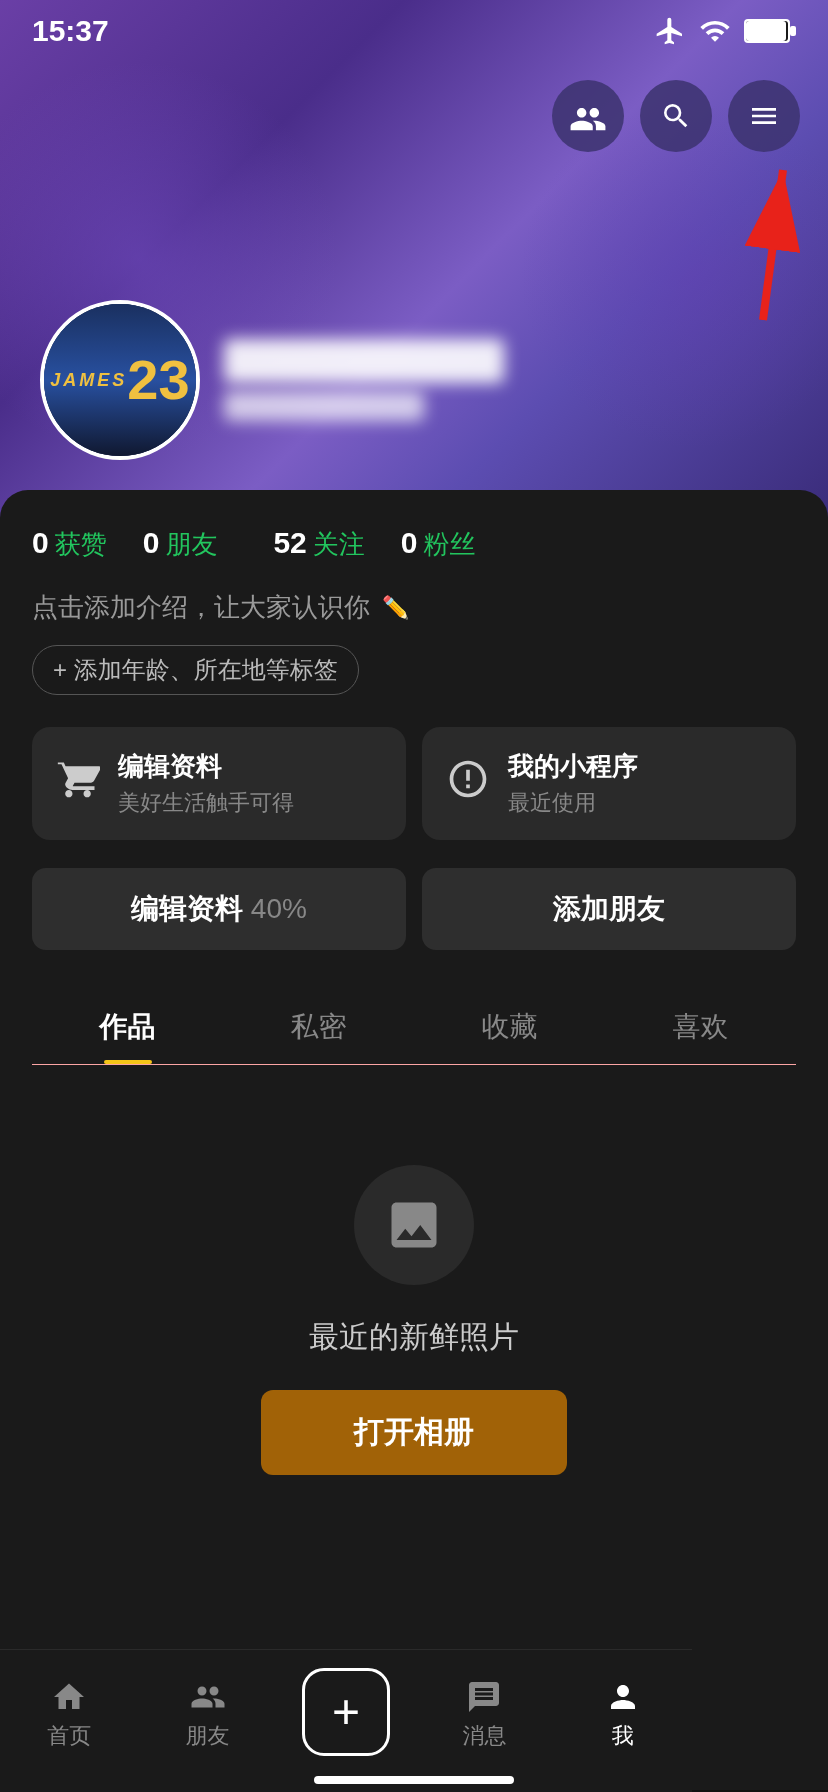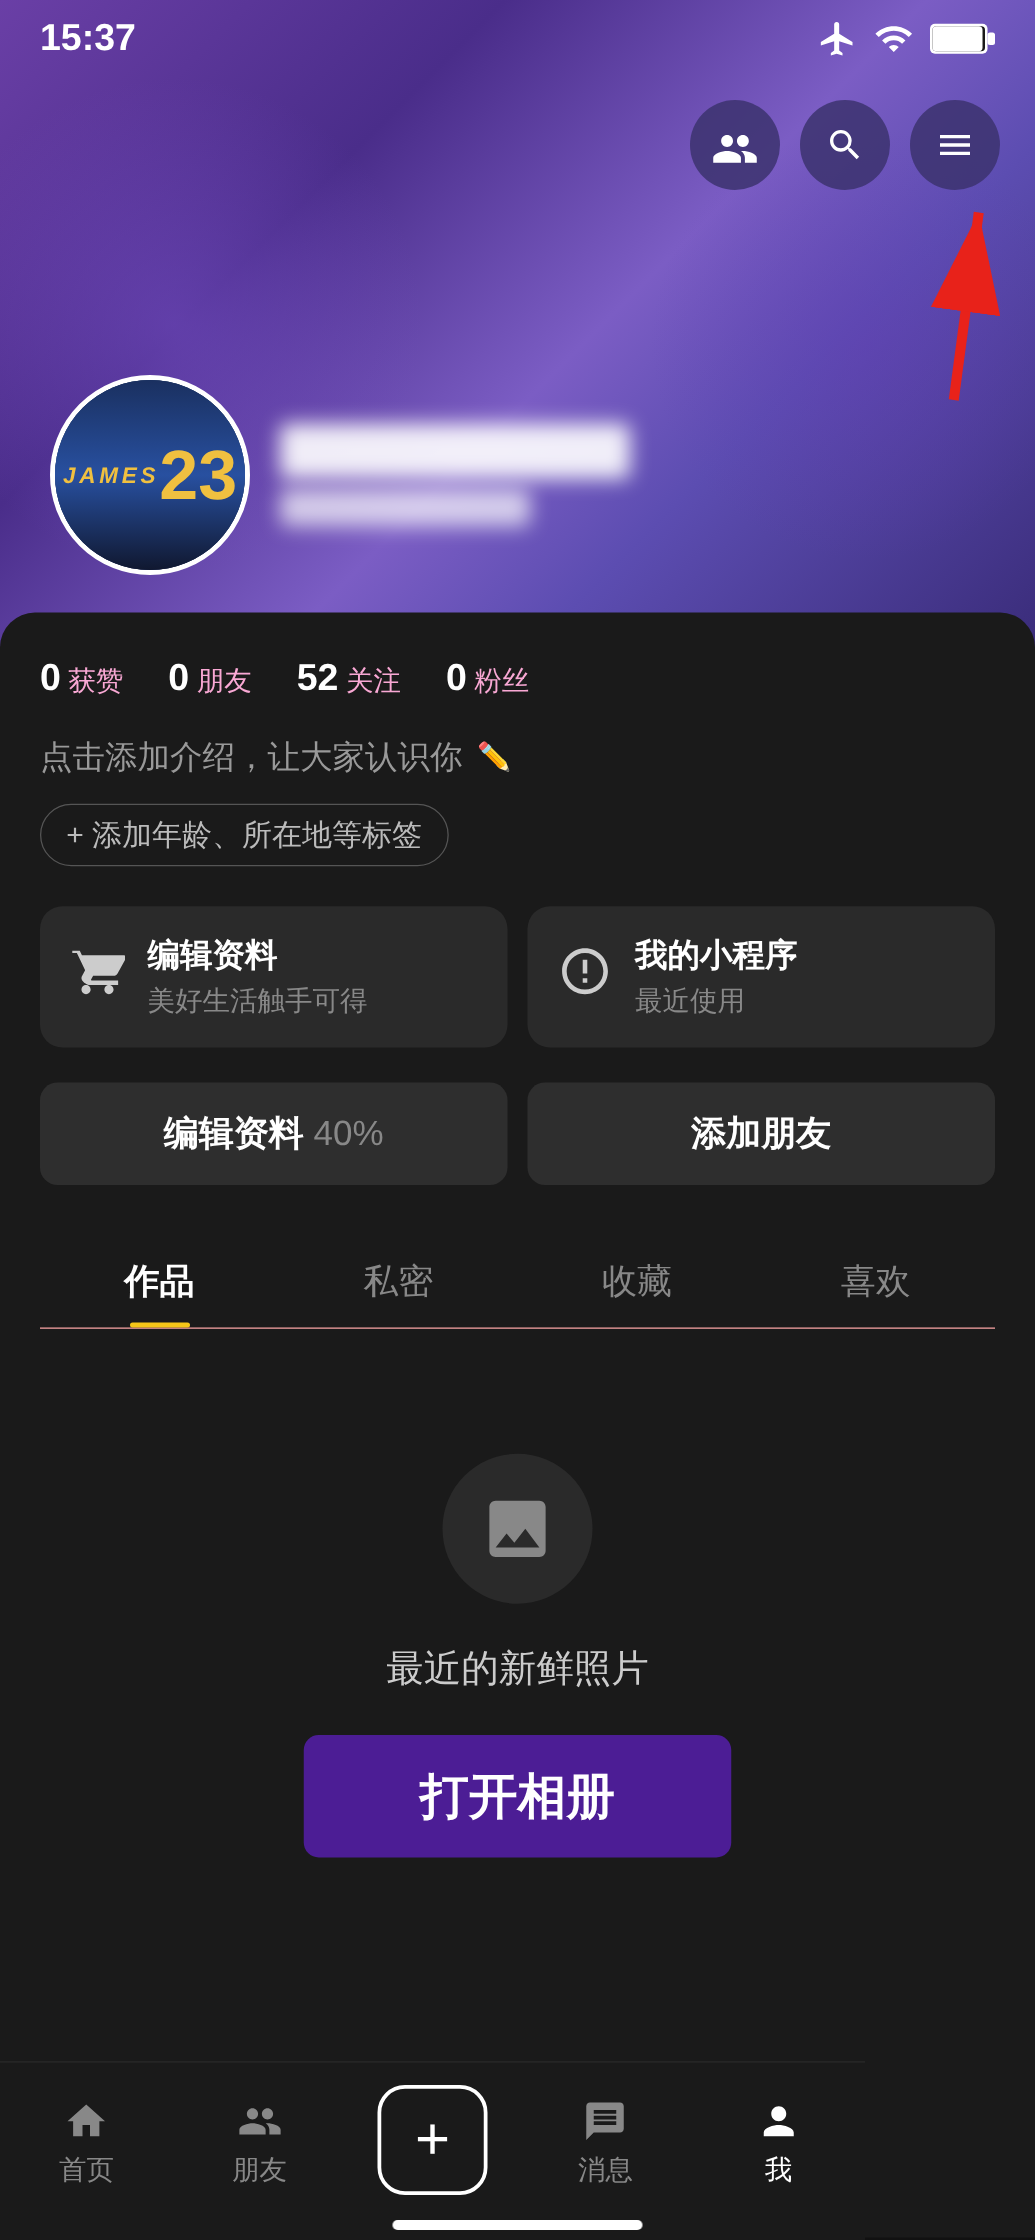--- a/index.html
+++ b/index.html
@@ -177,22 +177,22 @@
       align-items: baseline;
       gap: 6px;
       margin-right: 36px;
     }
     .stat-num {
       font-size: 30px;
       font-weight: 700;
       color: #fff;
     }
     .stat-label {
-      font-size: 22px;
-      color: #f9a8d4;
+      font-size: 26px;
+      color: #22c55e;
     }
 
     
     .bio-line {
       display: flex;
       align-items: center;
       gap: 12px;
       margin-bottom: 20px;
       font-size: 26px;
       color: #999;
@@ -319,25 +319,25 @@
       align-items: center;
       justify-content: center;
       font-size: 50px;
       color: #888;
     }
     .empty-text {
       font-size: 30px;
       color: #ccc;
     }
     .open-album-btn {
-      background: #4c1d95;
+      background: #a16207;
       border: none;
       border-radius: 12px;
       padding: 22px 93px;
-      font-size: 39px;
+      font-size: 30px;
       font-weight: 600;
       color: #fff;
       cursor: pointer;
     }
 
     
     .bottom-nav {
       position: fixed;
       bottom: 0;
       left: 0;
@@ -467,21 +467,21 @@
     <div class="stats-row">
       <div class="stat-item">
         <span class="stat-num">0</span>
         <span class="stat-label">获赞</span>
       </div>
       <div class="stat-item">
         <span class="stat-num">0</span>
         <span class="stat-label">朋友</span>
       </div>
       <div class="stat-item">
-        <span class="stat-num" style="color:#fff;font-weight:700;">52</span>
+        <span class="stat-num" style="color:#fff;font-weight:700;margin-left:20px;">52</span>
         <span class="stat-label">关注</span>
       </div>
       <div class="stat-item">
         <span class="stat-num">0</span>
         <span class="stat-label">粉丝</span>
       </div>
     </div>
 
     
     <div class="bio-line">

